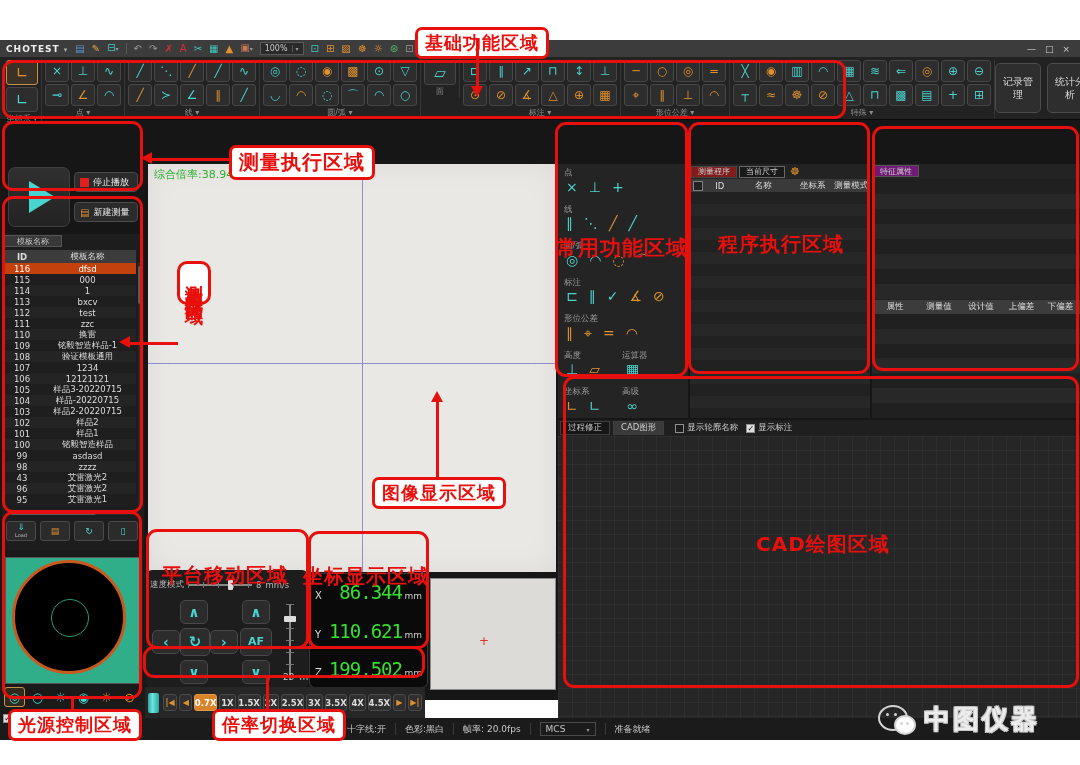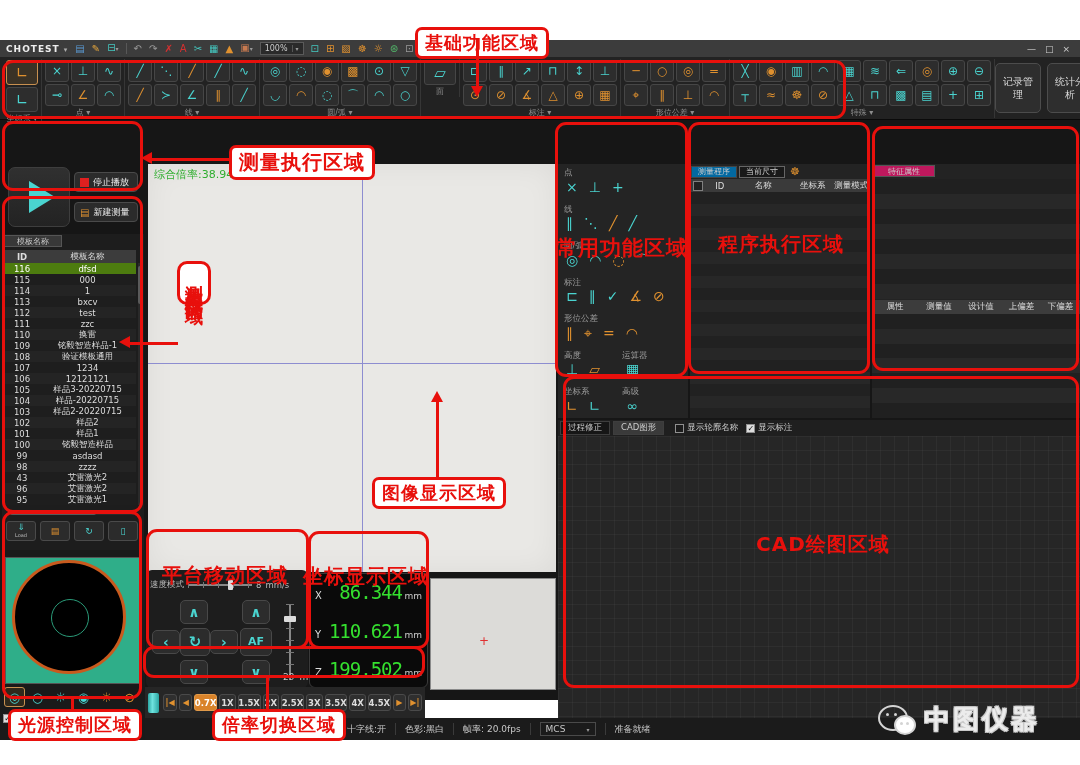--- a/index.html
+++ b/index.html
@@ -57,21 +57,21 @@
     color:#ccc;font-size:8px;display:flex;align-items:center;justify-content:center;box-sizing:border-box;}
   .tp-header{position:absolute;left:3px;top:16px;width:131px;height:13px;background:#3c3c3c;display:flex;
     color:#ddd;font-size:8.5px;align-items:center;}
   .tp-header .tid{font-weight:bold;}
   .tid{width:34px;text-align:center;flex:0 0 auto;}
   .tname{flex:1;text-align:center;overflow:hidden;white-space:nowrap;}
   .tp-rows{position:absolute;left:3px;top:29px;width:131px;height:242px;overflow:hidden;}
   .trow{display:flex;height:11px;align-items:center;color:#ddd;font-size:8.5px;}
   .trow:nth-child(odd){background:#242424;}
   .trow:nth-child(even){background:#1e1e1e;}
-  .trow.selrow{background:#4d7c0f;color:#fff;justify-content:space-between;}
+  .trow.selrow{background:#c2410c;color:#fff;justify-content:space-between;}
   .tp-vscroll{position:absolute;right:1px;top:29px;width:5px;height:242px;background:#2a2a2a;}
   .tp-vthumb{position:absolute;left:0;top:3px;width:5px;height:38px;background:#5a5a5a;border-radius:2px;}
   .tp-hscroll{position:absolute;left:6px;top:277px;width:126px;height:4px;background:#2a2a2a;}
   .tp-hthumb{position:absolute;left:2px;top:0;width:86px;height:4px;background:#5a5a5a;border-radius:2px;}
   .tp-actions{position:absolute;left:4px;top:287px;width:132px;height:18px;display:flex;justify-content:space-between;}
   .tp-act{width:28px;height:18px;background:#2b2b2b;border:1px solid #4a4a4a;border-radius:3px;
     display:flex;flex-direction:column;align-items:center;justify-content:center;line-height:8px;}
   .tp-act .g{font-size:9px;}
   .tp-act .lb{font-size:5px;color:#bbb;}
 
@@ -88,37 +88,37 @@
   .csec{display:flex;flex-direction:column;}
   .clabelrow{display:flex;height:10px;}
   .clabel{font-size:8.5px;color:#9a9a9a;width:58px;}
   .cicons{display:flex;align-items:center;gap:11px;height:19px;padding-left:2px;}
   .cicon{font-size:14px;line-height:14px;}
   .cgap{width:4px;}
 
   
   .program-panel{position:absolute;left:690px;top:124px;width:180px;height:254px;background:#232323;}
   .pp-tabs{position:absolute;left:1px;top:1px;height:13px;display:flex;gap:2px;align-items:center;}
-  .pp-tab{height:12px;padding:0 6px;font-size:8px;color:#ccc;display:flex;align-items:center;background:#0369a1;border:1px solid #444;box-sizing:border-box;}
+  .pp-tab{height:12px;padding:0 6px;font-size:8px;color:#ccc;display:flex;align-items:center;background:#7f1d1d;border:1px solid #444;box-sizing:border-box;}
   .pp-tab.active{background:#191919;border-color:#666;}
   .pp-gear{color:var(--orange);font-size:11px;margin-left:3px;}
   .pp-header{position:absolute;left:0;top:15px;width:180px;height:13px;background:#3a3a3a;display:flex;align-items:center;color:#ddd;font-size:8.5px;}
   .pp-cb{width:8px;height:8px;border:1px solid #808080;background:#222;margin:0 3px;flex:0 0 auto;}
   .pp-col-id{width:28px;text-align:center;}
   .pp-col-name{width:60px;text-align:center;}
   .pp-col-cs{width:40px;text-align:center;}
   .pp-col-mode{width:38px;text-align:center;}
   .pp-rows{position:absolute;left:0;top:28px;width:180px;height:226px;overflow:hidden;}
   .prow{height:12px;}
   .prow:nth-child(odd){background:#212121;}
   .prow:nth-child(even){background:#272727;}
 
   
   .feature-panel{position:absolute;left:872px;top:124px;width:208px;height:254px;background:#232323;}
-  .fp-tab{position:absolute;left:1px;top:1px;height:12px;padding:0 14px;background:#be185d;border:1px solid #555;
+  .fp-tab{position:absolute;left:1px;top:1px;height:12px;padding:0 6px;background:#701a75;border:1px solid #555;
     color:#ccc;font-size:8px;display:flex;align-items:center;box-sizing:border-box;}
   .fp-rows-top{position:absolute;left:0;top:15px;width:208px;height:120px;overflow:hidden;
     background-image:linear-gradient(#3a3a3a,#3a3a3a),linear-gradient(#3a3a3a,#3a3a3a);
     background-size:1px 100%,1px 100%;background-position:42px 0,128px 0;background-repeat:no-repeat;}
   .frow{height:15px;}
   .frow:nth-child(odd){background:#202020;}
   .frow:nth-child(even){background:#282828;}
   .fp-header{position:absolute;left:0;top:136px;width:208px;height:14px;background:#3c3c3c;display:flex;align-items:center;color:#ddd;font-size:8.5px;}
   .fp-header span{text-align:center;}
   .fp-c0{width:46px;} .fp-c1{width:42px;} .fp-c2{width:42px;} .fp-c3{width:39px;} .fp-c4{width:39px;}

